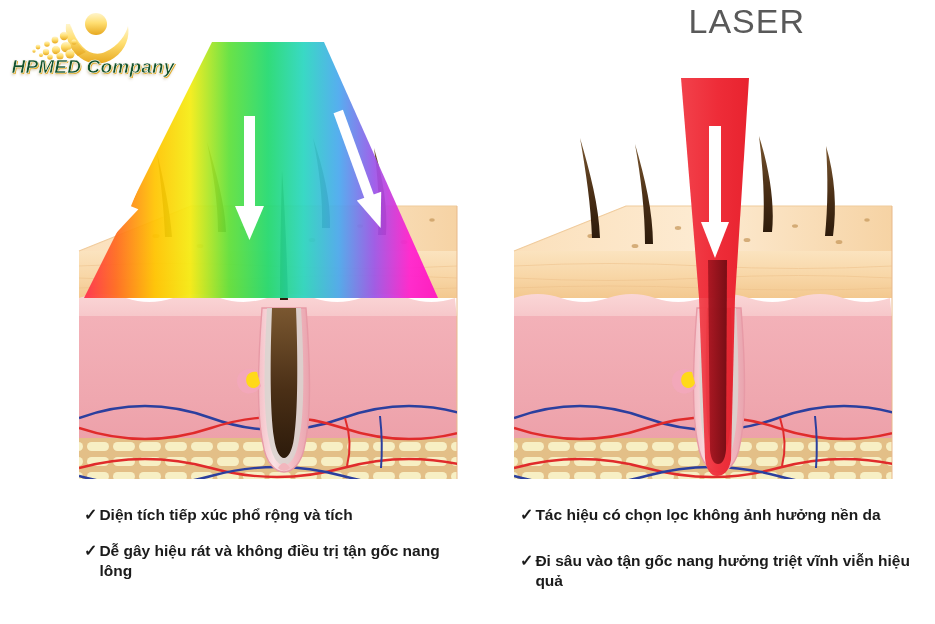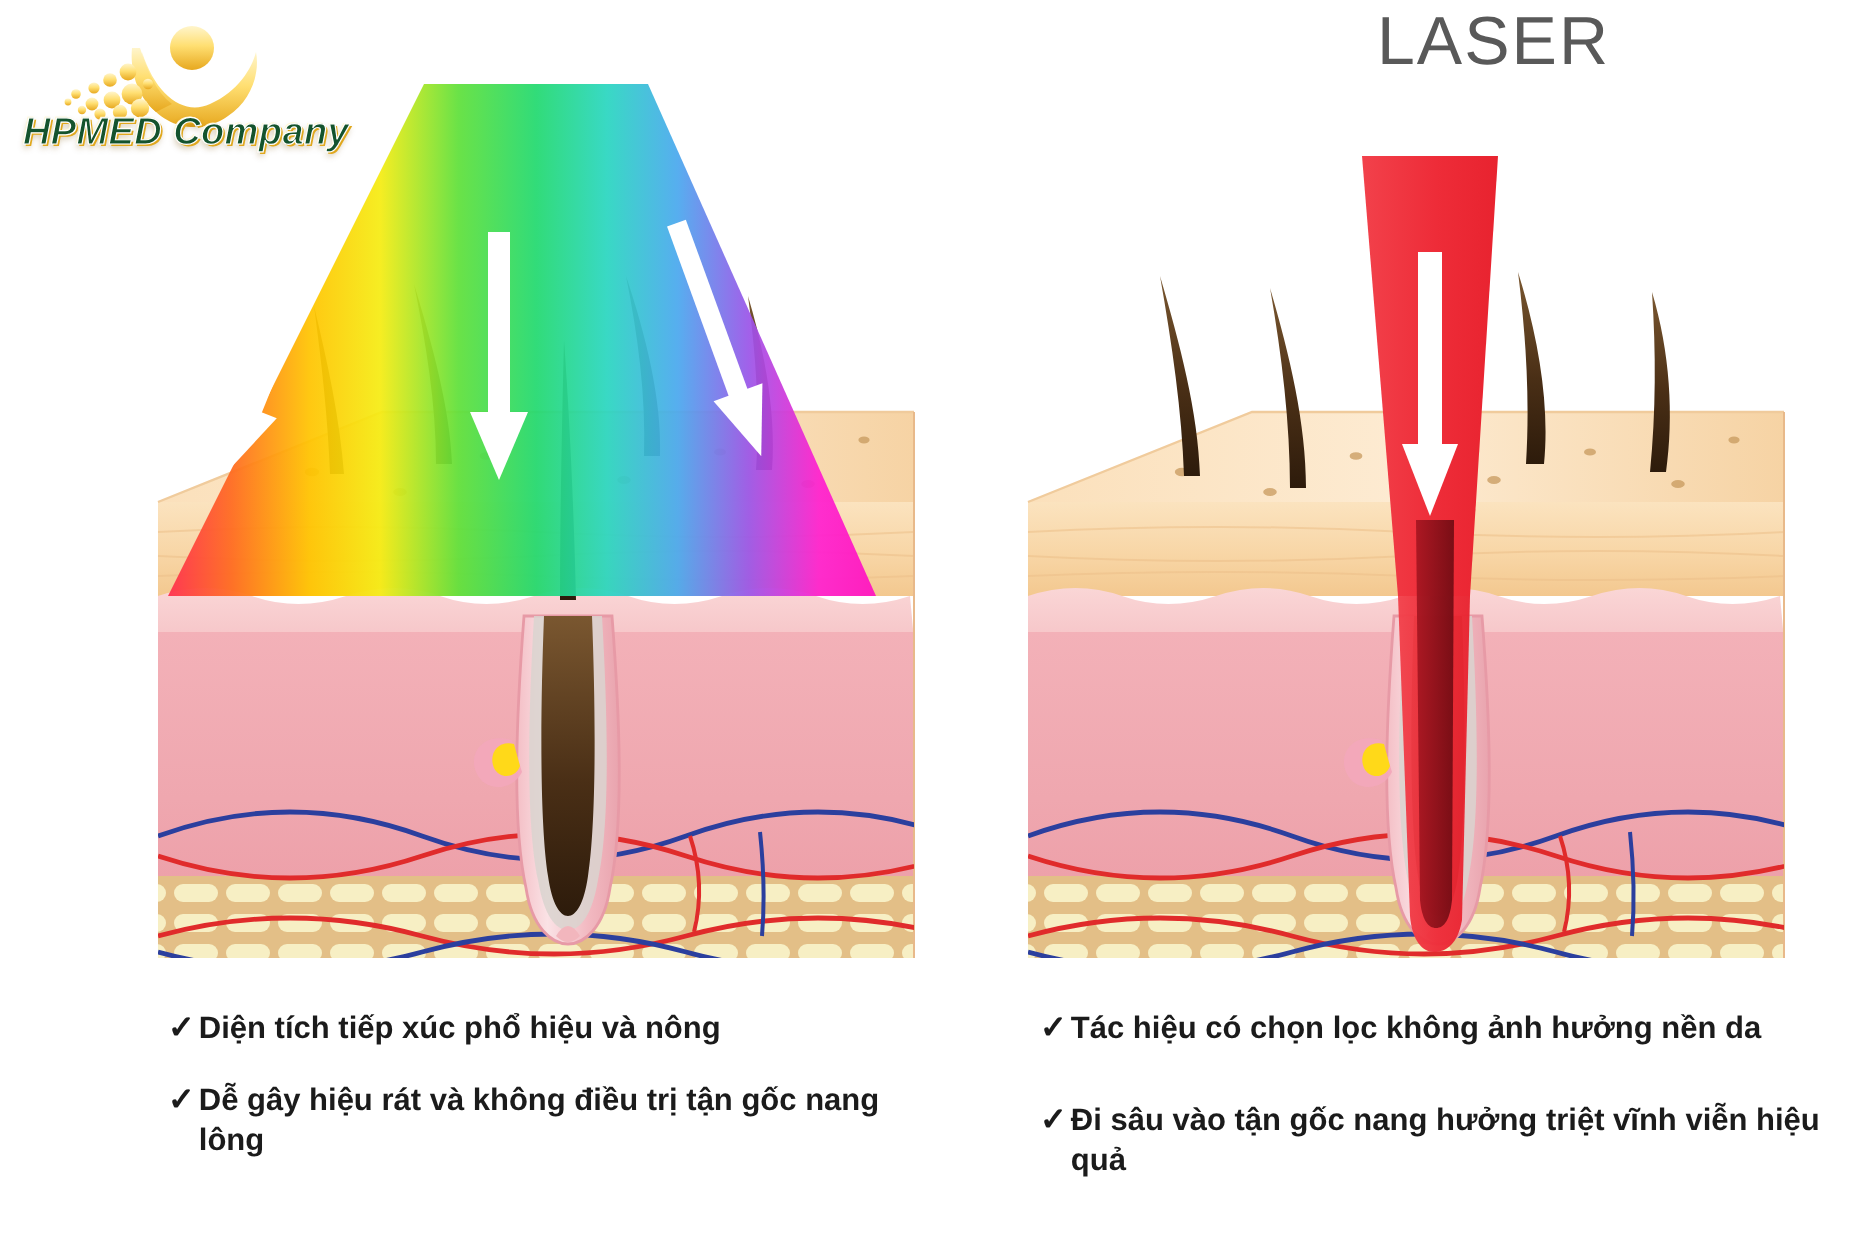--- a/index.html
+++ b/index.html
@@ -414,21 +414,21 @@
           <rect x="6" y="0" width="12" height="98"></rect>
           <path d="M-2 96 L26 96 L12 132 Z"></path>
         </g>
       </g>
     </svg>
   </div>
 
   <div class="bullets" id="bullets-ipl">
     <div class="bullet">
       <span class="tick">✓</span>
-      <span class="btext">Diện tích tiếp xúc phổ hiệu và nông</span>
+      <span class="btext">Diện tích tiếp xúc phổ rộng và tích</span>
     </div>
     <div class="bullet">
       <span class="tick">✓</span>
       <span class="btext">Dễ gây hiệu rát và không điều trị tận gốc nang lông</span>
     </div>
   </div>
 
   <div class="bullets" id="bullets-laser">
     <div class="bullet">
       <span class="tick">✓</span>

